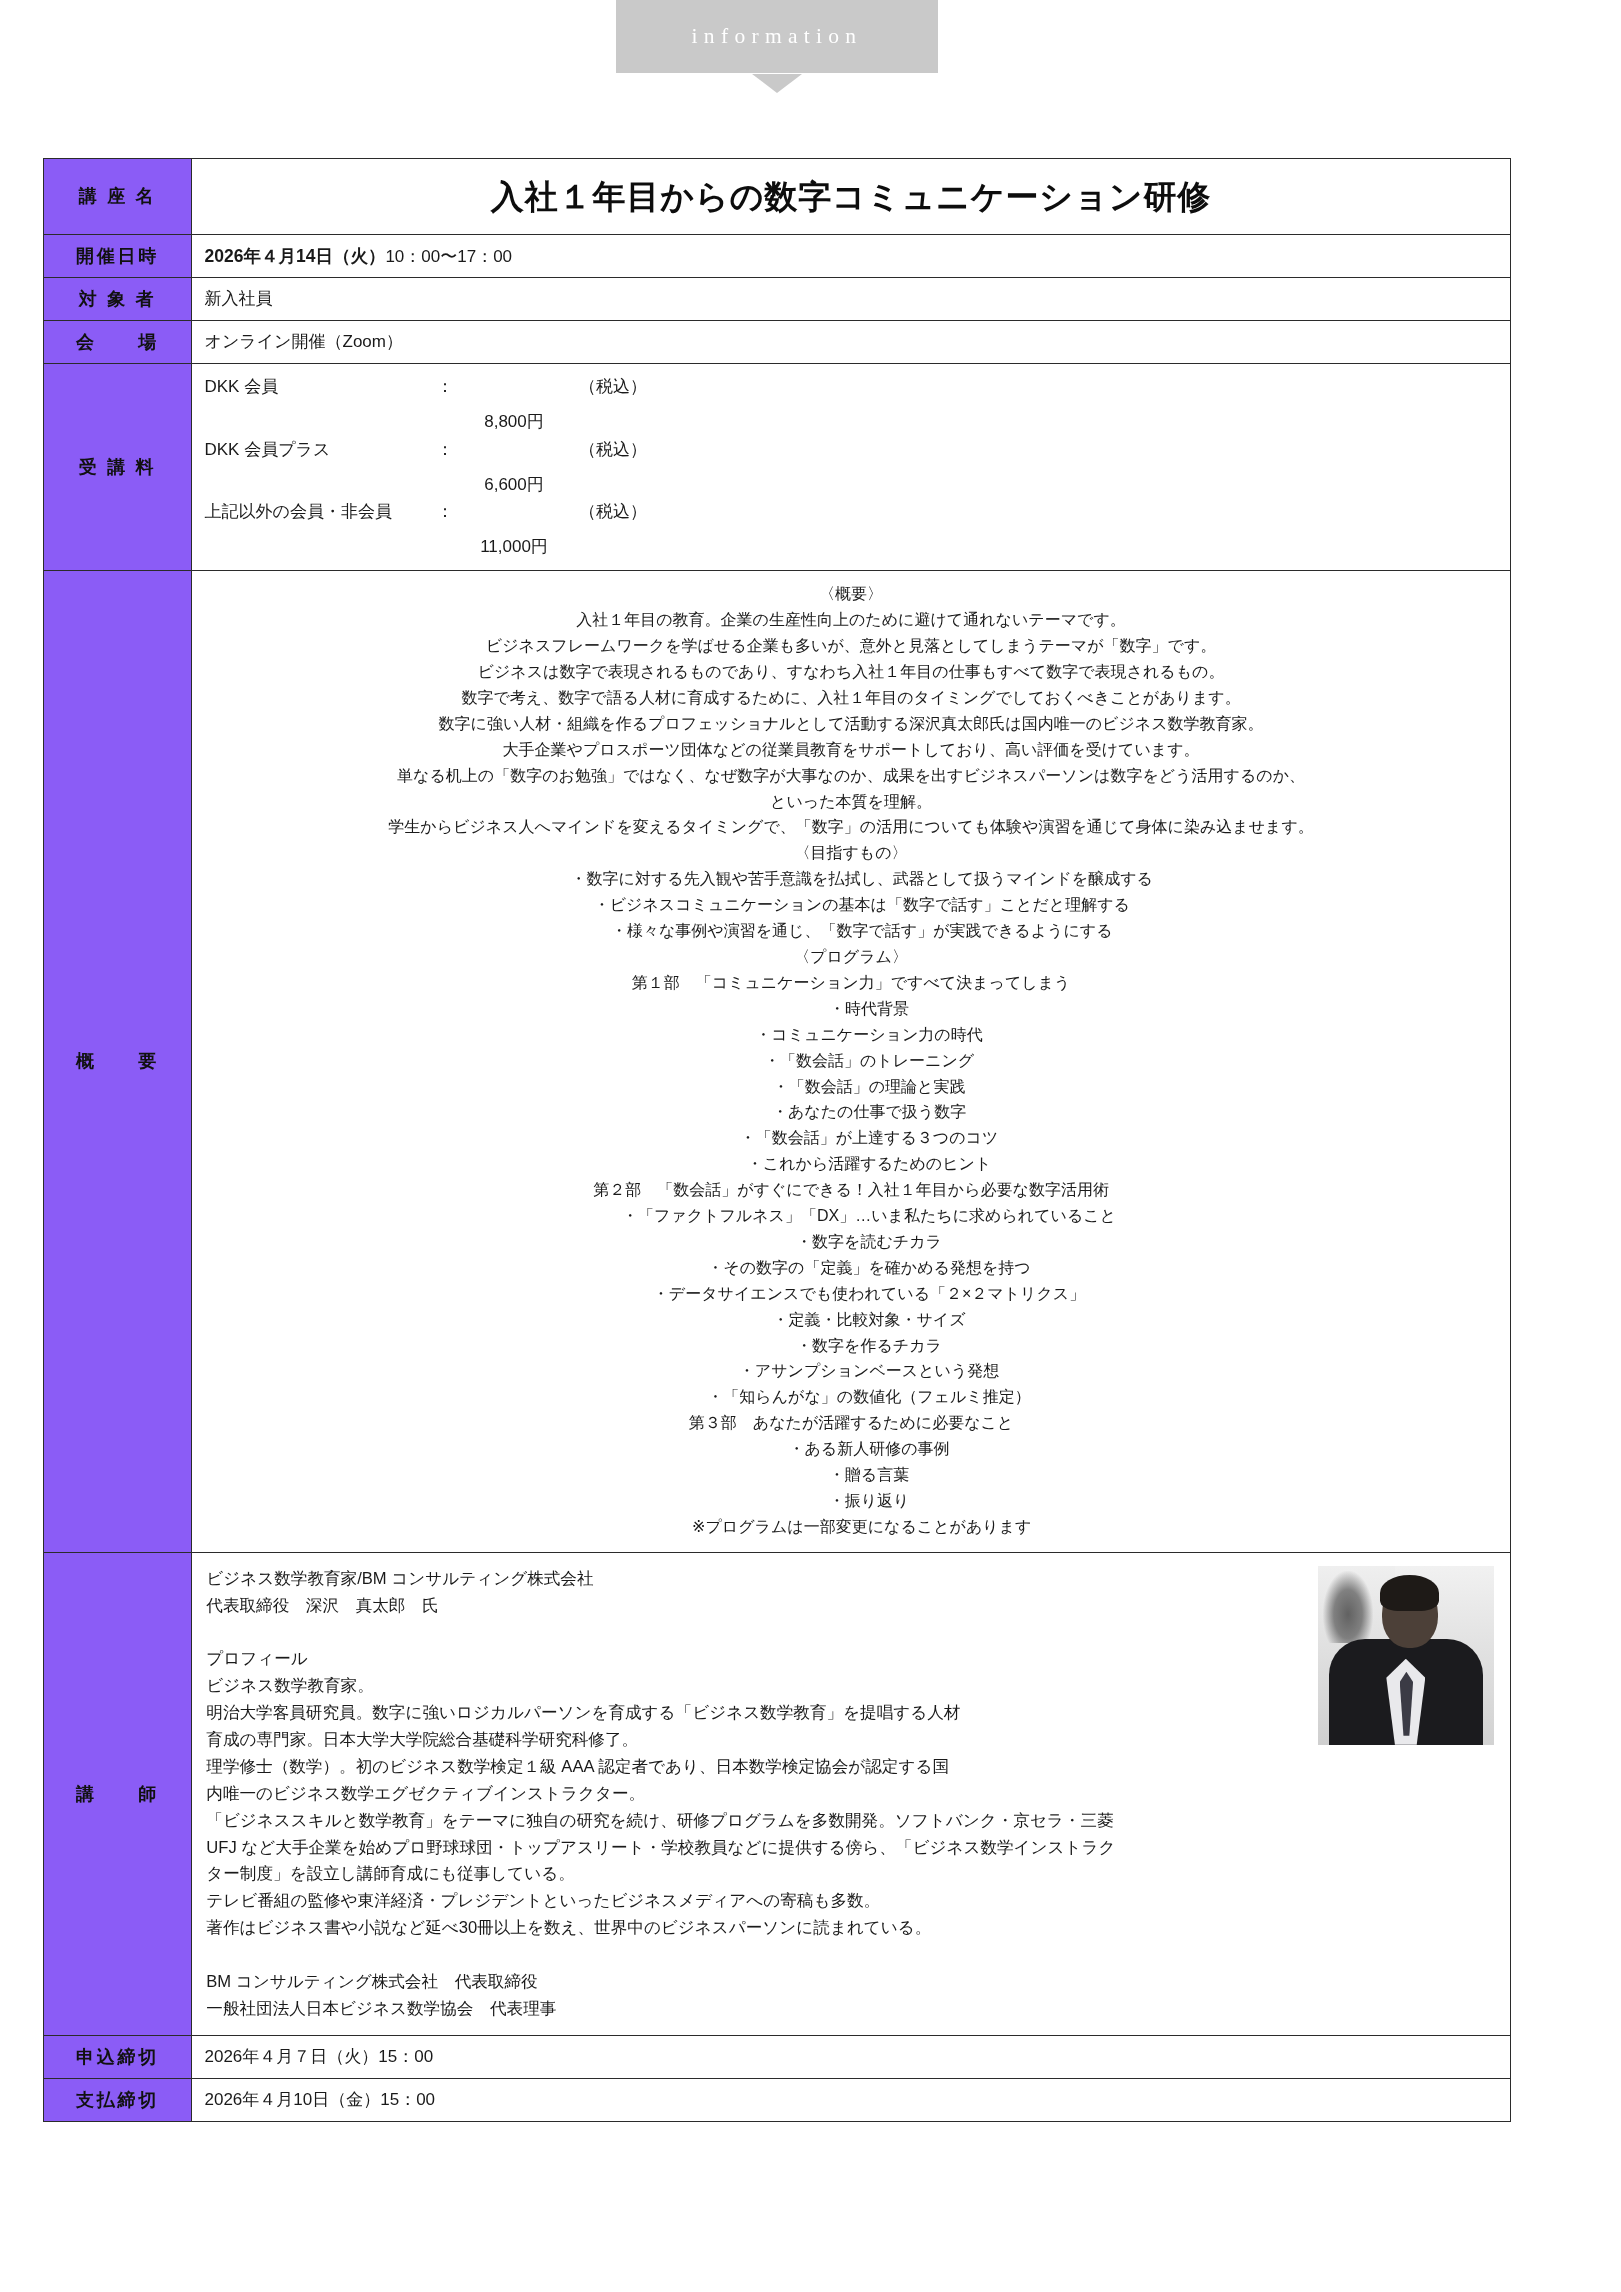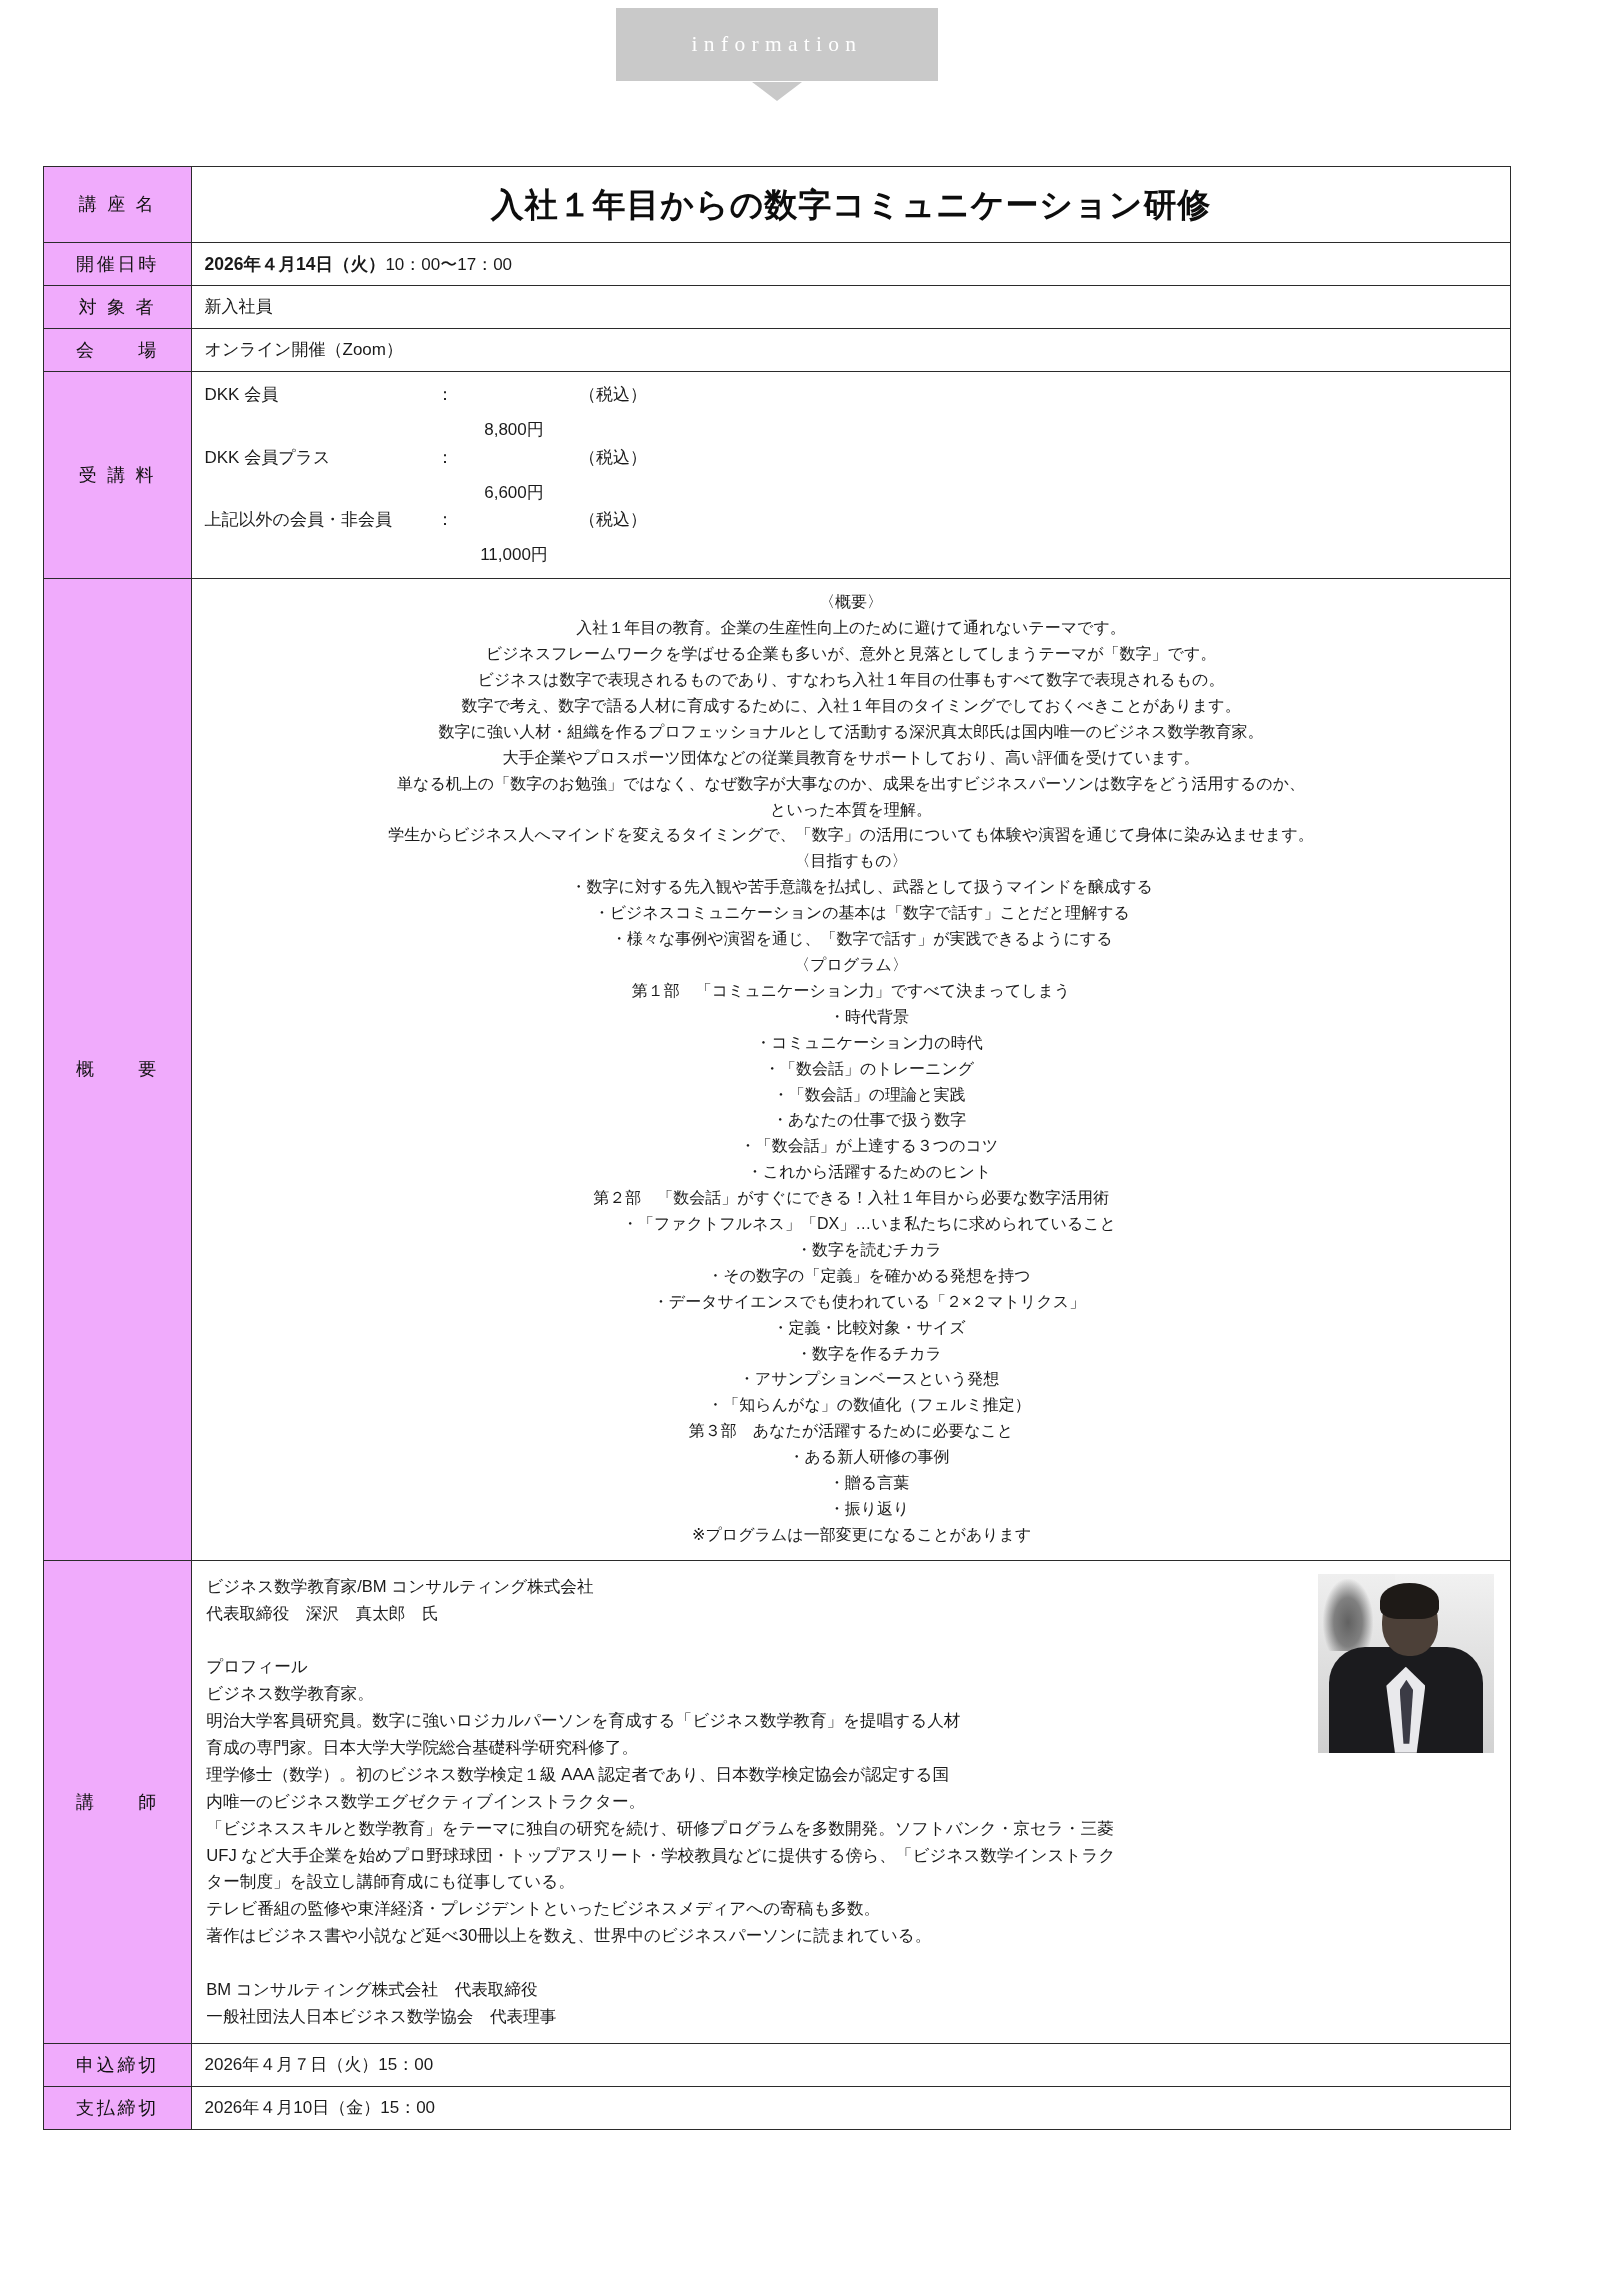--- a/index.html
+++ b/index.html
@@ -11,21 +11,21 @@
     width: 1622px;
     font-family: "Liberation Sans", "DejaVu Sans", sans-serif;
     color: #1a1a1a;
     -webkit-font-smoothing: antialiased;
   }
   .page {
     width: 1554px;
     min-height: 2293px;
     position: relative;
     box-sizing: border-box;
-    padding: 8px;
+    padding: 0;
   }
 
   
   .banner-wrap {
     display: flex;
     justify-content: center;
     padding-top: 0px;
   }
   .banner {
     width: 322px;
@@ -61,28 +61,28 @@
   }
   .row {
     display: flex;
     border-bottom: 1.3px solid #2b2b2b;
   }
   .row:last-child { border-bottom: none; }
 
   .label {
     width: 148px;
     min-width: 148px;
-    background: #f0abfc;
+    background: #8b5cf6;
     border-right: 1.3px solid #2b2b2b;
     display: flex;
     align-items: center;
     justify-content: center;
     font-size: 18px;
     letter-spacing: 2.7px;
-    font-weight: normal;
+    font-weight: bold;
     color: #111;
     box-sizing: border-box;
     padding: 9px 3.6px;
     text-align: center;
   }
   .label.tall { align-items: center; }
   .value {
     flex: 1;
     padding: 9px 12.5px;
     font-size: 17px;

